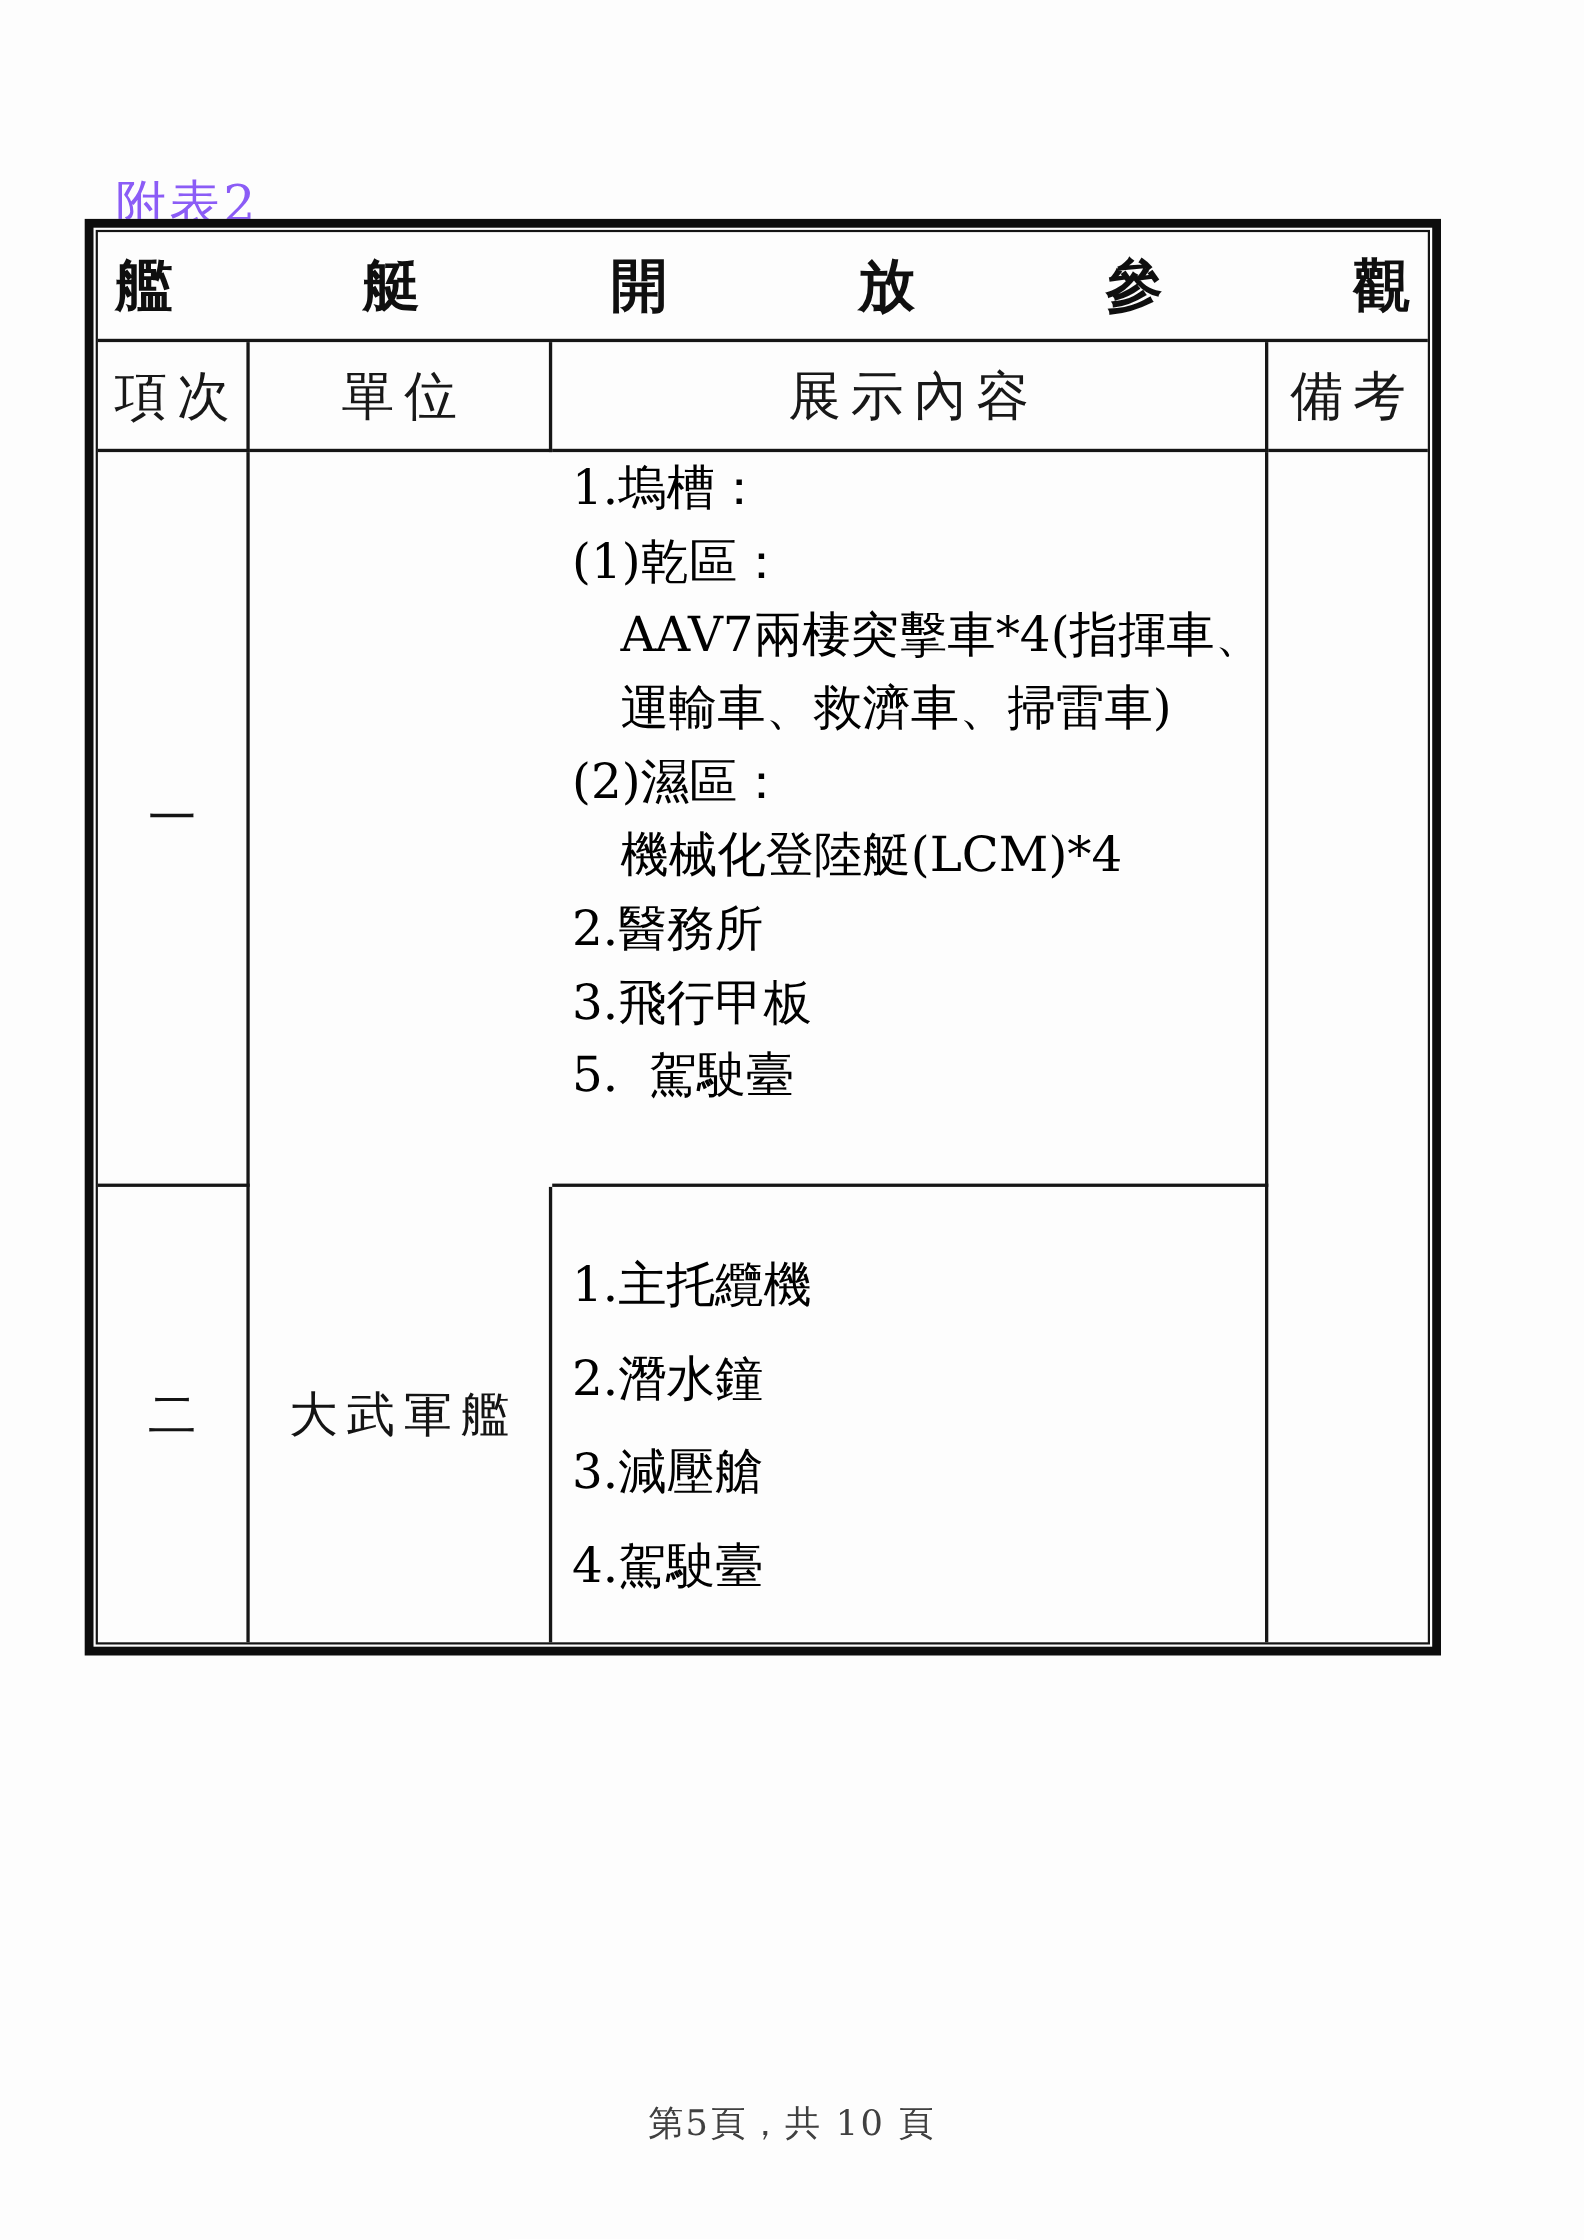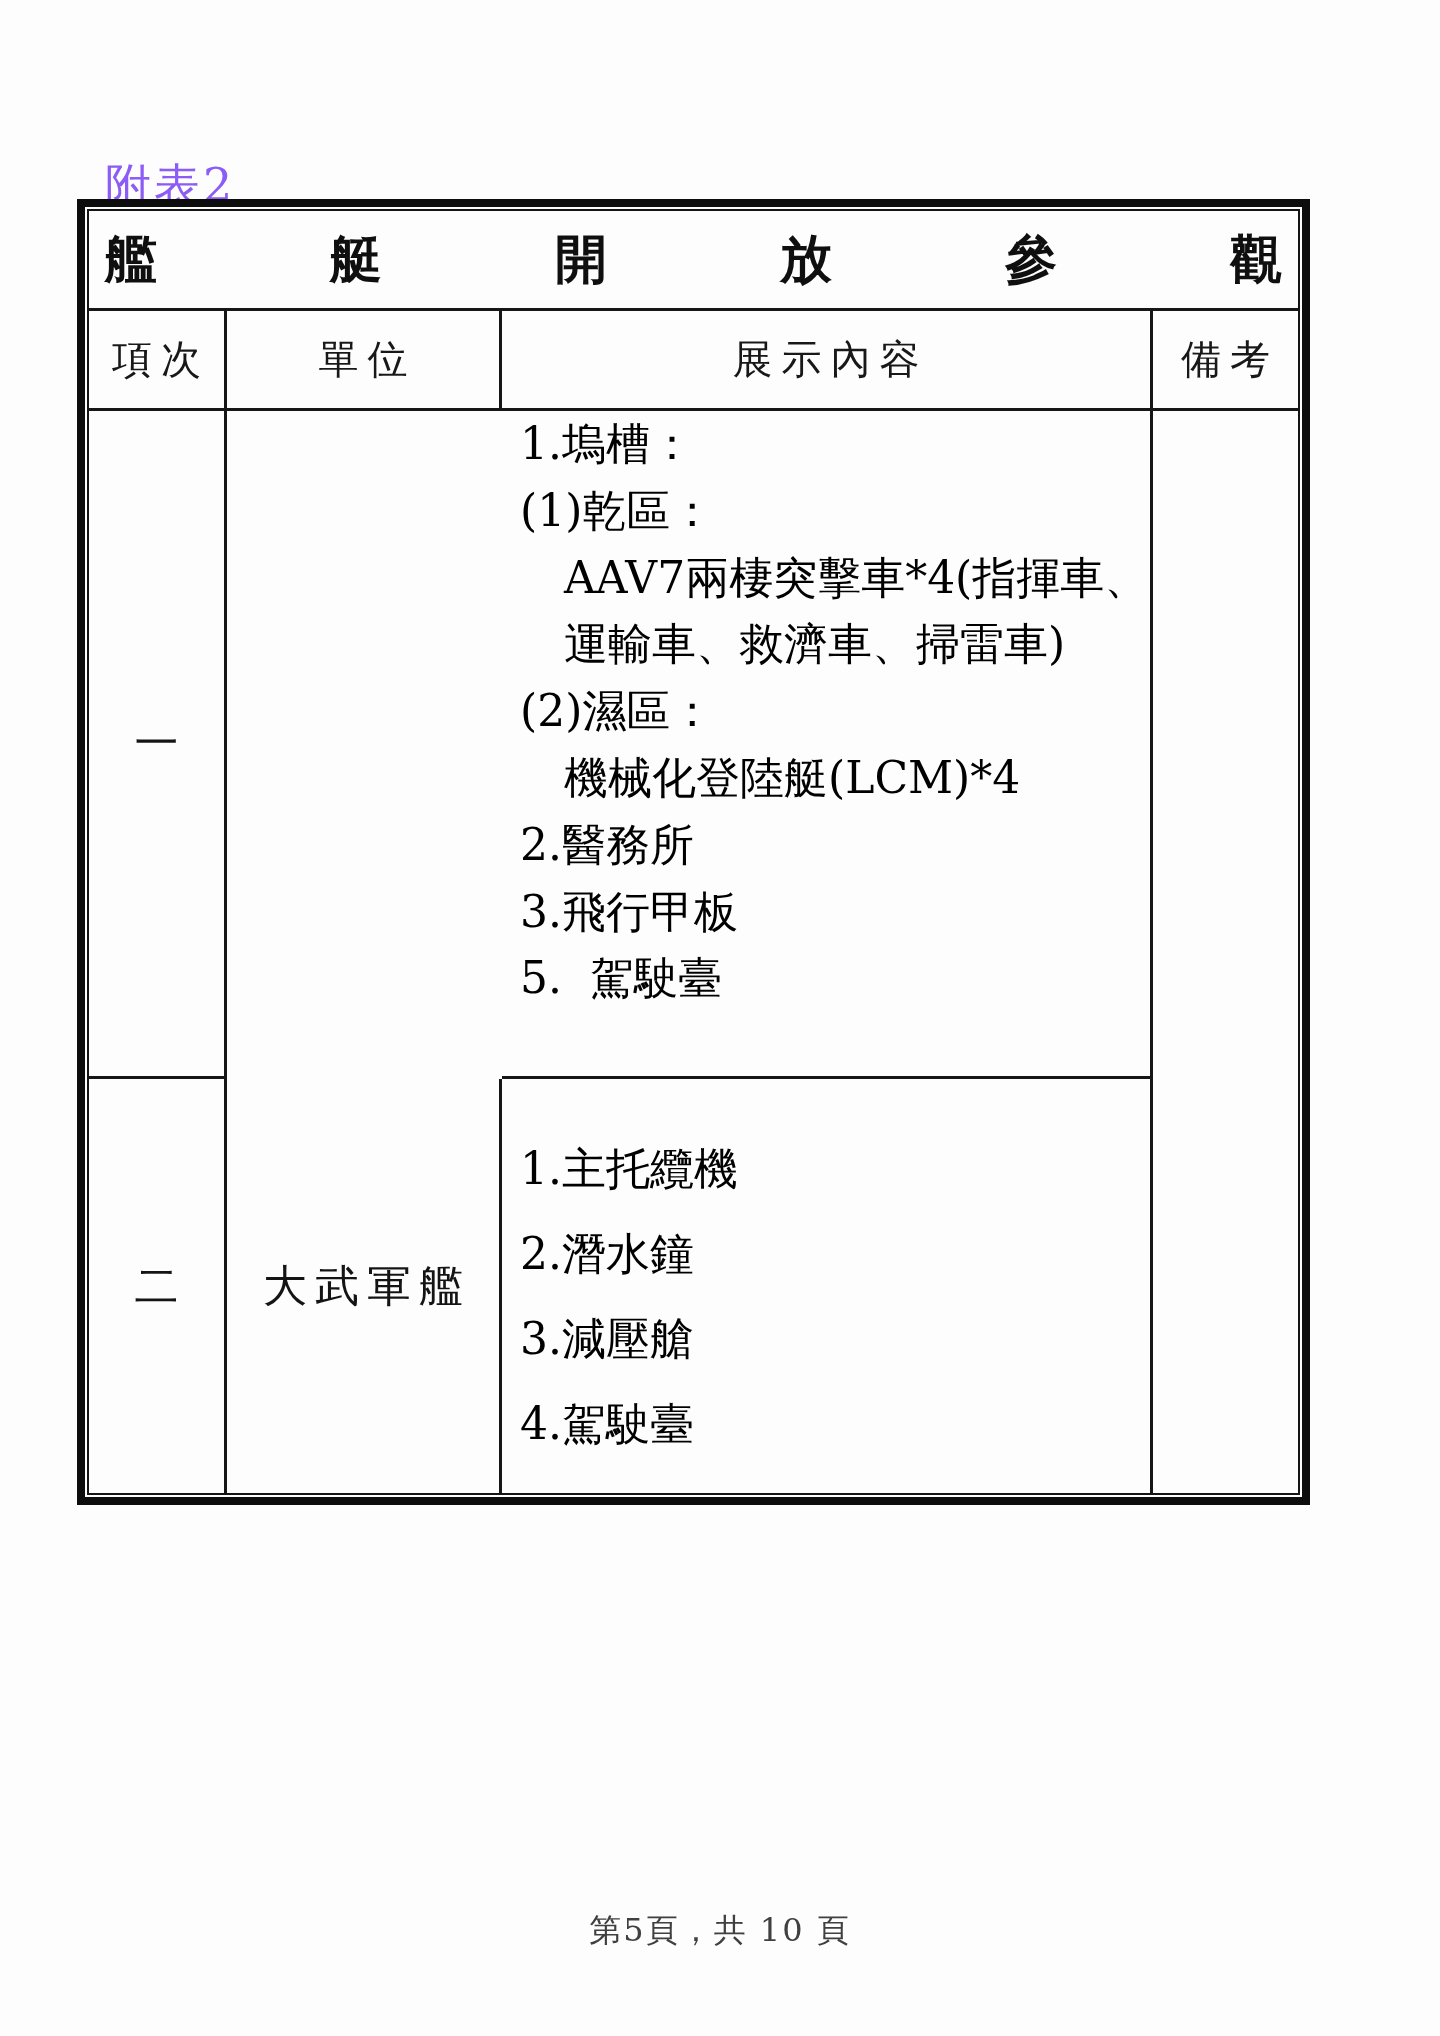--- a/index.html
+++ b/index.html
@@ -67,21 +67,21 @@
     padding: 0 16px;
     font-size: 52px;
     font-weight: bold;
     color: #0f0f0f;
   }
   .head {
     grid-row: 2;
     display: flex;
     align-items: center;
     justify-content: center;
-    font-size: 40px;
+    font-size: 48px;
     letter-spacing: 9px;
     text-indent: 9px;
     color: #181818;
   }
   .c1 { grid-column: 1; }
   .c2 { grid-column: 2; }
   .c3 { grid-column: 3; }
   .c4 { grid-column: 4; }
   .r3 { grid-row: 3; }
   .r4 { grid-row: 4; }

